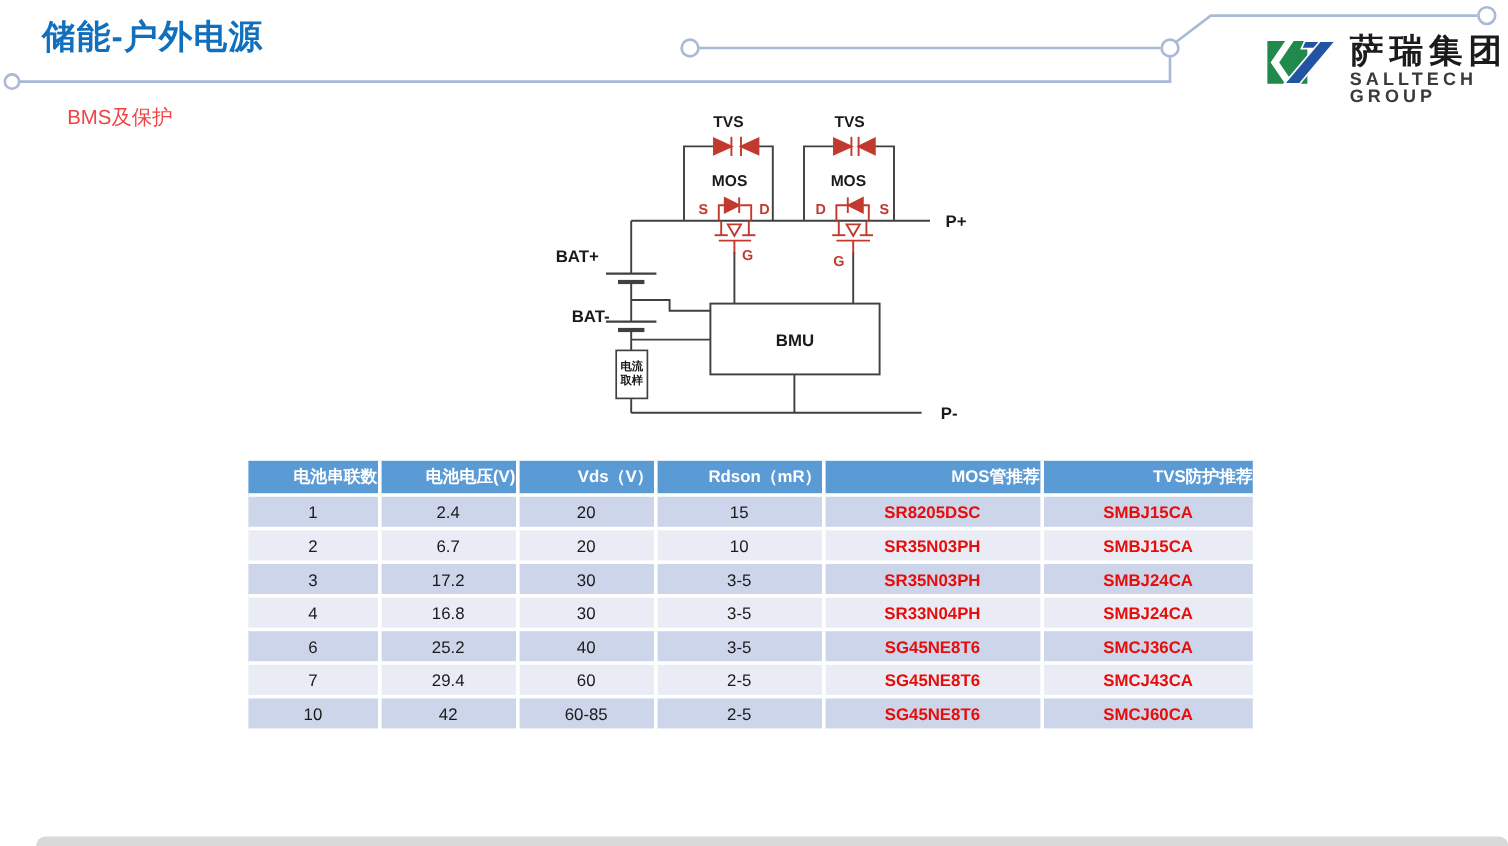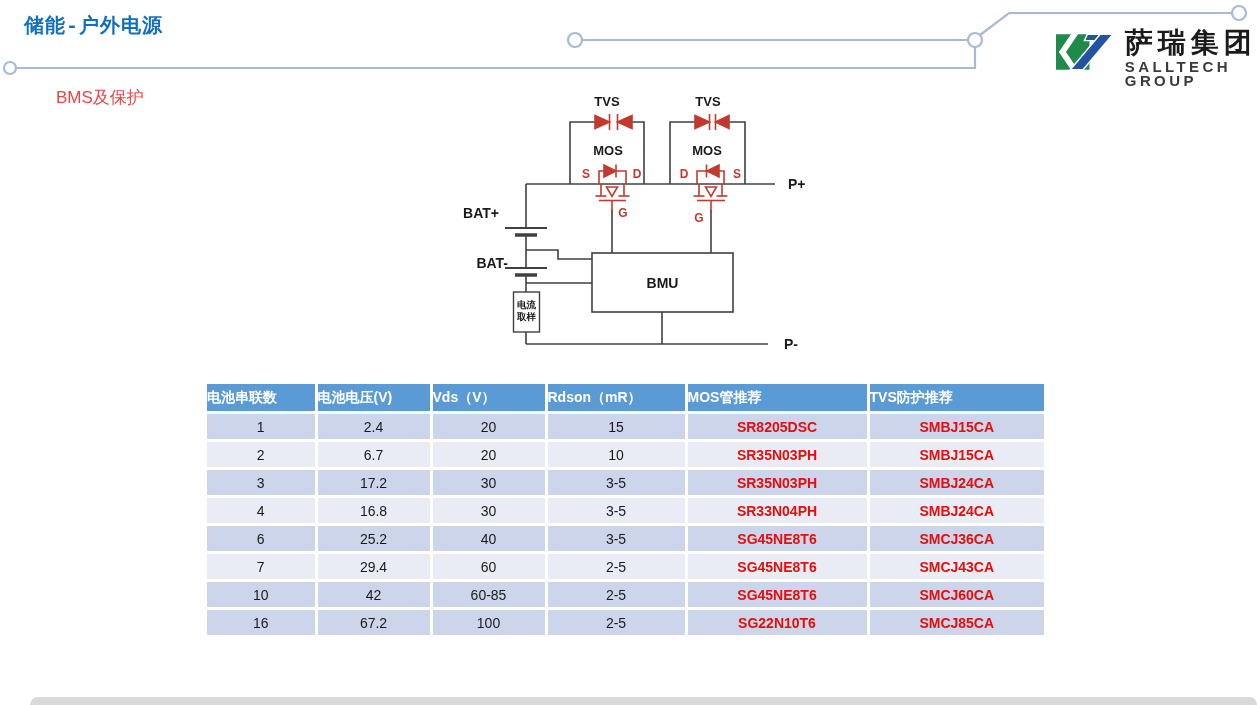--- a/index.html
+++ b/index.html
@@ -2,43 +2,43 @@
 <html><head>
 <meta charset="utf-8">
 <style>
   html,body{margin:0;padding:0;}
   body{
     width:1257px;height:705px;position:relative;overflow:hidden;
     background:#ffffff;font-family:"Liberation Sans",sans-serif;
   }
   
   .slide-title{
-    position:absolute;left:24px;top:12px;
-    font-size:20px;font-weight:bold;color:#1170bd;letter-spacing:1px;font-family:Liberation Mono, monospace;
+    position:absolute;left:35px;top:12px;
+    font-size:28px;font-weight:bold;color:#1170bd;letter-spacing:1px;
   }
   .slide-subtitle{
     position:absolute;left:56px;top:86px;
     font-size:17px;color:#ef4444;
   }
   
   .logo{position:absolute;left:1012px;top:26px;display:flex;align-items:flex-start;gap:9px;padding-left:44px;}
   .logo-text{display:flex;flex-direction:column;}
   .logo-cn{font-size:28px;font-weight:bold;color:#1b1b1b;letter-spacing:5px;line-height:34px;}
   .logo-en{font-size:15px;font-weight:bold;color:#3a3a3a;letter-spacing:3.4px;line-height:14px;}
   
   .svg-layer{position:absolute;left:0;top:0;pointer-events:none;}
   
   .rec-table{
     position:absolute;left:207px;top:384px;width:837px;
     border-collapse:collapse;table-layout:fixed;
   }
   .rec-table th{
     background:#5b9bd5;color:#ffffff;font-size:14px;font-weight:bold;
     height:27px;border-bottom:3px solid #fff;border-right:3px solid #fff;
-    text-align:left;vertical-align:middle;padding:0;
+    text-align:right;vertical-align:middle;padding:0;
   }
   .rec-table td{
     font-size:14px;color:#1a1a1a;height:25px;
     border-bottom:3px solid #fff;border-right:3px solid #fff;
     text-align:center;vertical-align:middle;padding:0;
   }
   .rec-table th:last-child,.rec-table td:last-child{border-right:none;}
   .rec-table tr.odd td{background:#ccd5e9;}
   .rec-table tr.even td{background:#e9ecf5;}
   .rec-table td.part{color:#e60d0a;font-weight:bold;}
@@ -245,24 +245,16 @@
         <td class="part">SMCJ43CA</td>
       </tr>
       <tr class="odd">
         <td>10</td>
         <td>42</td>
         <td>60-85</td>
         <td>2-5</td>
         <td class="part">SG45NE8T6</td>
         <td class="part">SMCJ60CA</td>
       </tr>
-      <tr class="odd">
-        <td>16</td>
-        <td>67.2</td>
-        <td>100</td>
-        <td>2-5</td>
-        <td class="part">SG22N10T6</td>
-        <td class="part">SMCJ85CA</td>
-      </tr>
     </tbody>
 </table>
 
 <div class="footer-bar"></div>
 
 </body></html>

